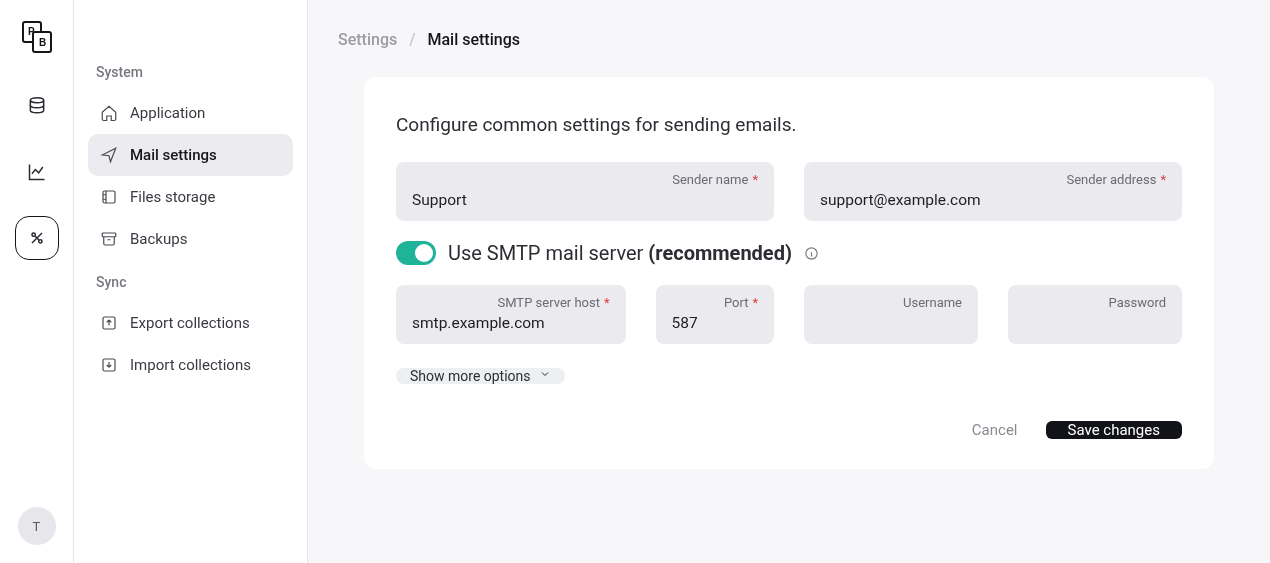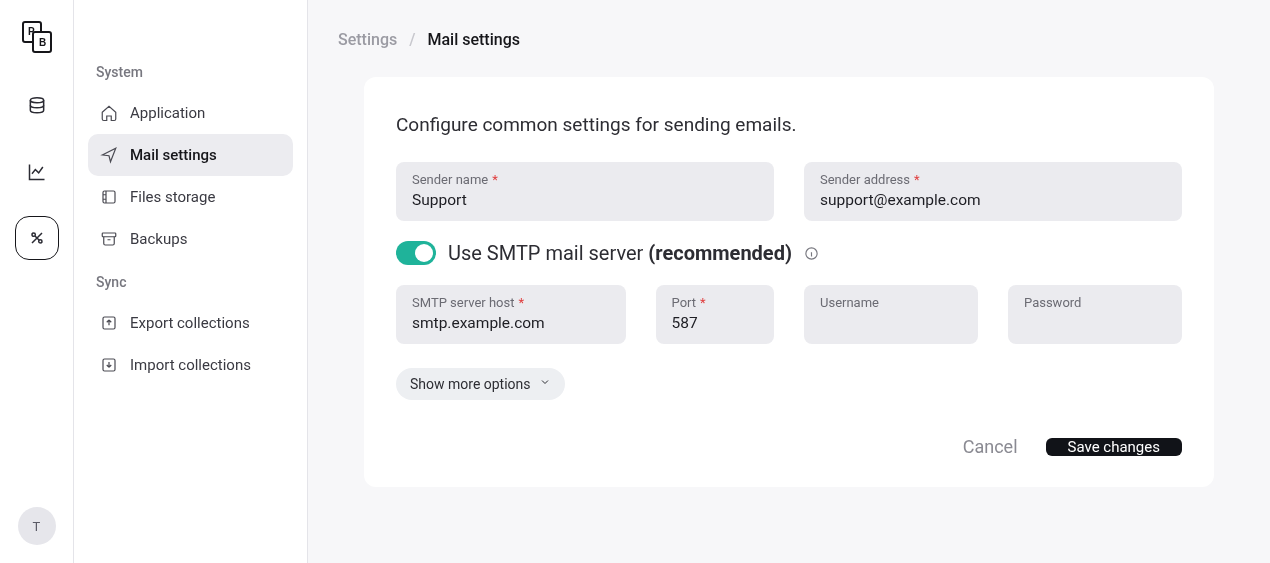--- a/index.html
+++ b/index.html
@@ -103,21 +103,21 @@
   .row > * { flex:1; }
   .row.four > :nth-child(1){ flex:1.6; }
   .row.four > :nth-child(2){ flex:0.7; }
   .row.four > :nth-child(3){ flex:1.15; }
   .row.four > :nth-child(4){ flex:1.15; }
 
   .field {
     background:#ebebef;
     border-radius:8px;
     padding: 10px 16px 12px;
-    display:flex; flex-direction:column;
+    display:flex; flex-direction:column;align-items:flex-end;
   }
   .field .label {
     font-size:13px; color:#6b6b73; margin-bottom:4px;
     display:flex; align-items:center; gap:4px;
   }
   .field .label .req { color:#e03b3b; }
   .field input {
     border:none; background:transparent; outline:none;
     font-size:15.5px; color:#1e1e24; font-family:inherit;
     padding:0; width:100%;
@@ -140,30 +140,30 @@
   .toggle-row strong { font-weight:700; }
   .toggle-row .info {
     width:16px; height:16px; border-radius:50%;
     display:inline-flex; align-items:center; justify-content:center;
     color:#77777f; cursor:help;
   }
 
   .show-more {
     display:inline-flex; gap:8px;
     background:#edeff2; border-radius:16px;
-    padding:8px 14px; font-size:14px; color:#2d2d33;
+    padding:0 14px; font-size:14px; color:#2d2d33;
     cursor:pointer; margin-top:4px; border:none; font-family:inherit;
   }
 
   .actions {
     display:flex; justify-content:flex-end; align-items:center;
     gap:28px; margin-top:36px;
   }
   .btn-cancel {
-    background:none; border:none; color:#8a8a92; font-size:18px;
+    background:none; border:none; color:#8a8a92; font-size:15px;
     cursor:pointer; font-family:inherit;
   }
   .btn-save {
     background:#111318; color:#fff; border:none;
     padding:0 22px; border-radius:6px; font-size:15px;
     cursor:pointer; font-family:inherit;
   }
 
   svg { display:block; }
 </style>

